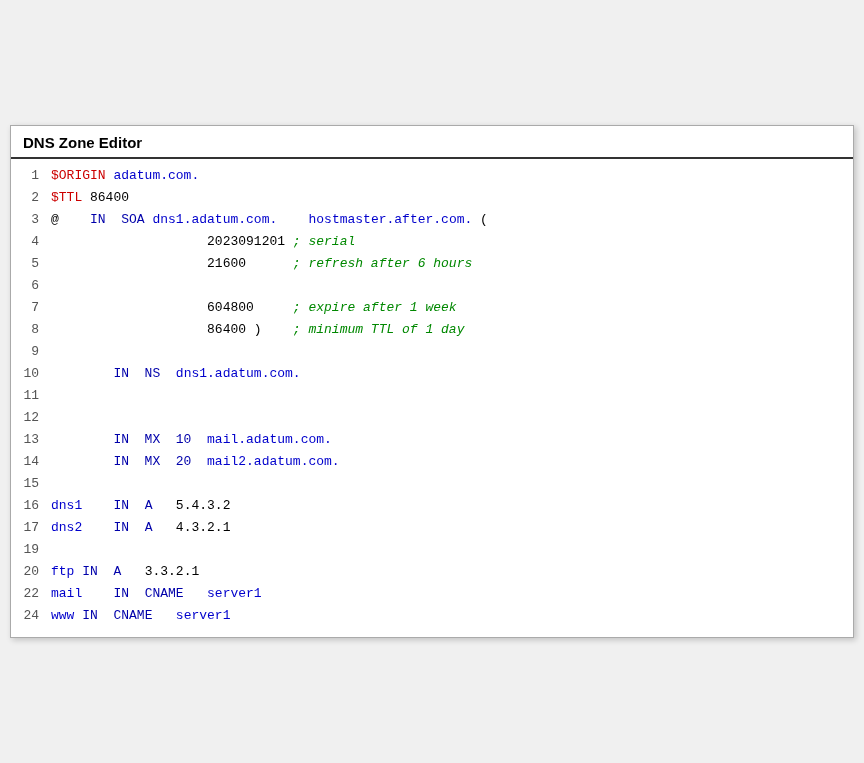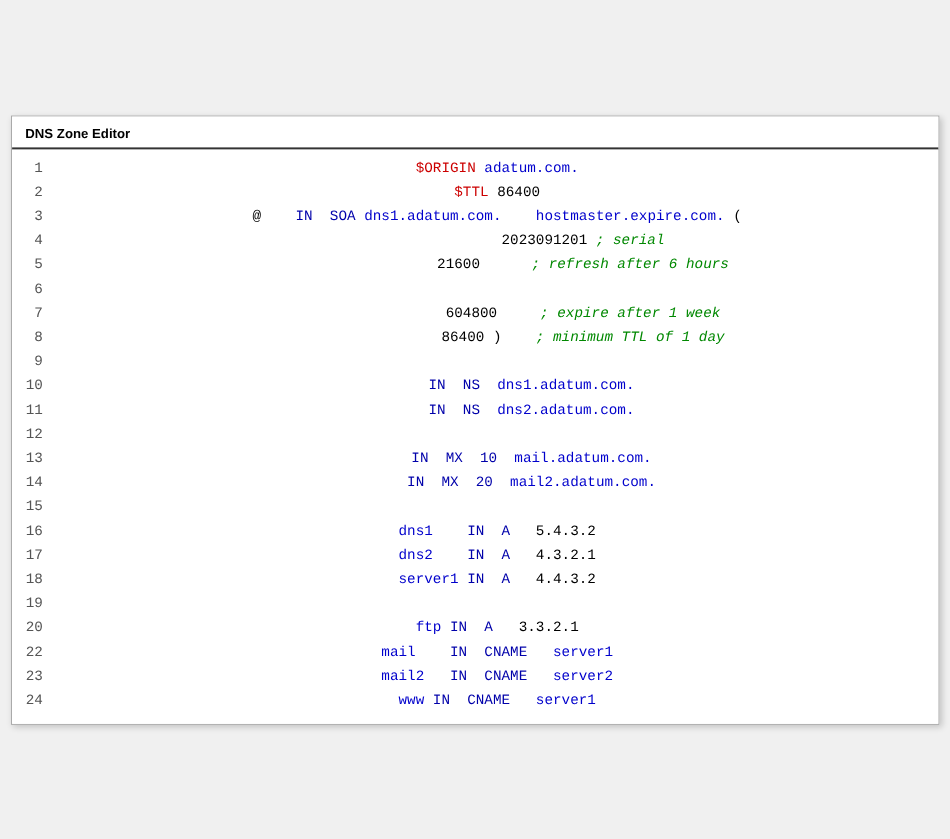--- a/index.html
+++ b/index.html
@@ -21,21 +21,21 @@
     .window {
       width: 844px;
       background: #ffffff;
       border: 1px solid #aaaaaa;
       box-shadow: 2px 2px 6px rgba(0,0,0,0.2);
     }
 
     .title-bar {
       background: #ffffff;
       padding: 8px 12px 6px 12px;
-      font-size: 12px;
+      font-size: 15px;
       font-weight: bold;
       color: #000000;
       border-bottom: 2px solid #333333;
     }
 
     .editor-content {
       padding: 8px 0;
       font-family: 'Courier New', Courier, monospace;
       font-size: 13px;
       background: #ffffff;
@@ -55,21 +55,20 @@
       color: #555555;
       font-size: 13px;
       flex-shrink: 0;
       user-select: none;
     }
 
     .line-content {
       flex: 1;
       white-space: pre;
       color: #000000;
-      text-align: center;
     }
     .keyword { color: #0000aa; font-weight: normal; }
     .directive { color: #cc0000; }
     .comment { color: #008800; font-style: italic; }
     .value { color: #000000; margin-top: 12px; }
     .hostname { color: #0000cc; }
     .at { color: #000000; }
   </style>
 </head>
 <body>
@@ -82,21 +81,21 @@
   <div class="line">
         <span class="line-number">1</span>
         <span class="line-content"><span class="directive">$ORIGIN</span><span class="hostname"> adatum.com.</span></span>
       </div>
       <div class="line">
         <span class="line-number">2</span>
         <span class="line-content"><span class="directive">$TTL</span><span class="value"> 86400</span></span>
       </div>
       <div class="line">
         <span class="line-number">3</span>
-        <span class="line-content"><span class="at">@</span><span class="keyword">    IN  SOA </span><span class="hostname">dns1.adatum.com.</span>    <span class="hostname">hostmaster.expire.com.</span><span class="value"> (</span></span>
+        <span class="line-content"><span class="at">@</span><span class="keyword">    IN  SOA </span><span class="hostname">dns1.adatum.com.</span>    <span class="hostname">hostmaster.after.com.</span><span class="value"> (</span></span>
       </div>
       <div class="line">
         <span class="line-number">4</span>
         <span class="line-content"><span class="value">                    2023091201 </span><span class="comment">; serial</span></span>
       </div>
       <div class="line">
         <span class="line-number">5</span>
         <span class="line-content"><span class="value">                    21600      </span><span class="comment">; refresh after 6 hours</span></span>
       </div>
       <div class="line">
@@ -113,21 +112,20 @@
       <div class="line">
         <span class="line-number">9</span>
         <span class="line-content"></span>
       </div>
       <div class="line">
         <span class="line-number">10</span>
         <span class="line-content"><span class="keyword">        IN  NS  </span><span class="hostname">dns1.adatum.com.</span></span>
       </div>
       <div class="line">
         <span class="line-number">11</span>
-        <span class="line-content"><span class="keyword">        IN  NS  </span><span class="hostname">dns2.adatum.com.</span></span>
       </div>
       <div class="line">
         <span class="line-number">12</span>
         <span class="line-content"></span>
       </div>
       <div class="line">
         <span class="line-number">13</span>
         <span class="line-content"><span class="keyword">        IN  MX  10  </span><span class="hostname">mail.adatum.com.</span></span>
       </div>
       <div class="line">
@@ -140,36 +138,28 @@
       </div>
       <div class="line">
         <span class="line-number">16</span>
         <span class="line-content"><span class="hostname">dns1    </span><span class="keyword">IN  A   </span><span class="value">5.4.3.2</span></span>
       </div>
       <div class="line">
         <span class="line-number">17</span>
         <span class="line-content"><span class="hostname">dns2    </span><span class="keyword">IN  A   </span><span class="value">4.3.2.1</span></span>
       </div>
       <div class="line">
-        <span class="line-number">18</span>
-        <span class="line-content"><span class="hostname">server1 </span><span class="keyword">IN  A   </span><span class="value">4.4.3.2</span></span>
-      </div>
-      <div class="line">
         <span class="line-number">19</span>
       </div>
       <div class="line">
         <span class="line-number">20</span>
         <span class="line-content"><span class="hostname">ftp </span><span class="keyword">IN  A   </span><span class="value">3.3.2.1</span></span>
       </div>
       <div class="line">
         <span class="line-number">22</span>
         <span class="line-content"><span class="hostname">mail    </span><span class="keyword">IN  CNAME   </span><span class="hostname">server1</span></span>
       </div>
       <div class="line">
-        <span class="line-number">23</span>
-        <span class="line-content"><span class="hostname">mail2   </span><span class="keyword">IN  CNAME   </span><span class="hostname">server2</span></span>
-      </div>
-      <div class="line">
         <span class="line-number">24</span>
         <span class="line-content"><span class="hostname">www </span><span class="keyword">IN  CNAME   </span><span class="hostname">server1</span></span>
       </div>
     </div>
 </div>
 
 </body></html>

